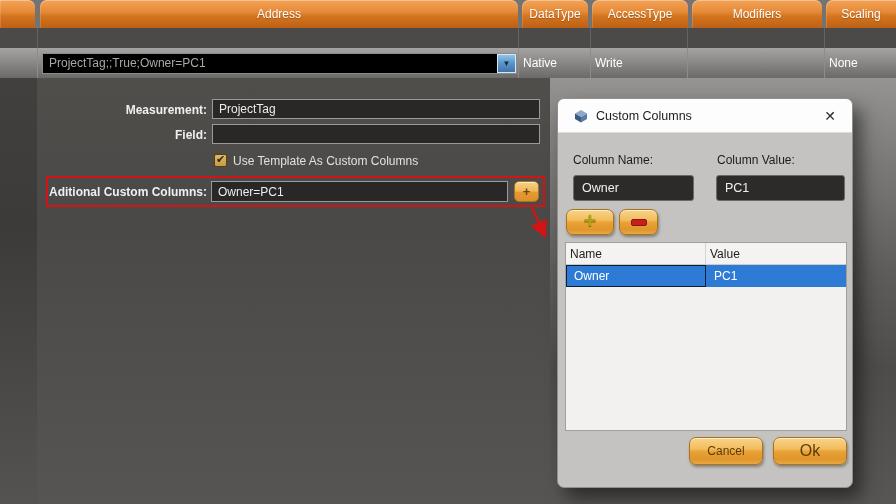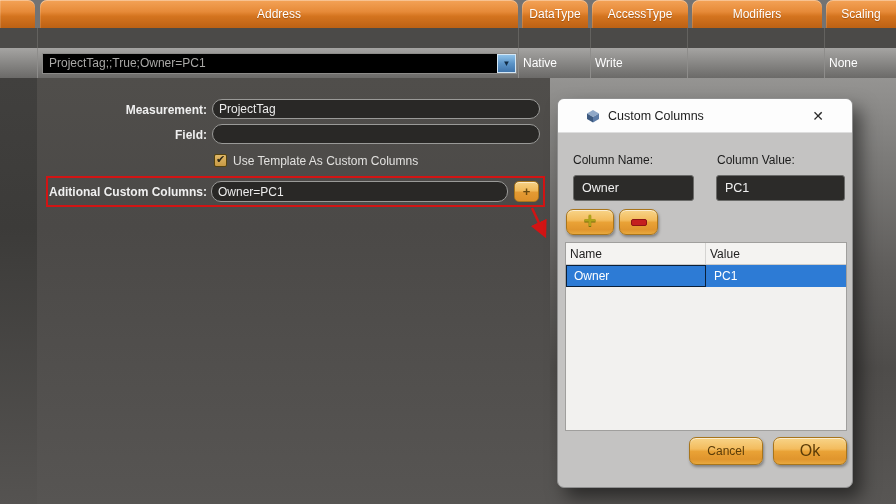--- a/index.html
+++ b/index.html
@@ -40,21 +40,21 @@
   .combobox { position:absolute; left:42px; top:53px; width:475px; height:21px;
               background:#000000; border:1px solid #8c8b89; display:flex; }
   .combobox-text { flex:1; font-size:12px; color:#a9a8a6; line-height:19px; padding-left:6px;
                    white-space:nowrap; overflow:hidden; }
   .combobox-btn { width:19px; height:19px; background:linear-gradient(180deg,#8fc3ea 0%,#5b93c6 50%,#3f74ab 100%);
                   border:1px solid #d4e7f5; display:flex; align-items:center; justify-content:center; }
   .combobox-btn .tri { font-size:8px; color:#102b45; line-height:1; }
 
   
   .flabel { position:absolute; font-size:12px; font-weight:600; color:#efefef; text-align:right; width:177px; left:30px; }
-  .finput { position:absolute; background:#292826; border:1px solid #9a9a98; border-radius:10px;
+  .finput { position:absolute; background:#292826; border:1px solid #9a9a98; border-radius:0;
             color:#ececec; font-size:12px; font-family:"Liberation Sans",sans-serif; padding:0 6px; outline:none; }
   .checkbox { position:absolute; left:214px; top:154px; width:13px; height:13px;
               background:linear-gradient(180deg,#e0b868 0%,#c89a44 100%); border:1px solid #55430f; border-radius:2px;
               display:flex; align-items:center; justify-content:center; }
   .checkbox .check-glyph { font-size:11px; line-height:1; color:#2e2817; margin-top:-2px; }
   .checkbox-label { position:absolute; left:233px; top:154px; font-size:12px; color:#e2e1df; }
   .mini-add-btn { position:absolute; left:514px; top:181px; width:25px; height:21px; border-radius:5px;
                   background:linear-gradient(180deg,#f6d184 0%,#f0b95a 45%,#e49a33 55%,#dd9029 100%);
                   border:1px solid #a8751c; box-shadow:inset 0 1px 0 rgba(255,255,255,.55);
                   color:#6b4a10; font-size:13px; font-weight:bold; line-height:19px; text-align:center; }
@@ -63,21 +63,21 @@
   .red-rect { position:absolute; left:46px; top:176px; width:499px; height:31px;
               border:2px solid #d21414; z-index:4; }
   .arrow-svg { position:absolute; left:0; top:0; width:896px; height:504px; z-index:4; pointer-events:none; }
 
   
   .dialog { position:absolute; left:557px; top:98px; width:296px; height:390px; z-index:5;
             background:#c4c3c2; border:1px solid #8f8f8f; border-radius:7px;
             box-shadow:8px 10px 18px rgba(0,0,0,.5); }
   .dialog-titlebar { position:absolute; left:0; top:0; width:100%; height:34px; background:#fdfdfd;
                      border-radius:6px 6px 0 0; border-bottom:1px solid #dedede;
-                     display:flex; align-items:center; padding:0 28px; }
+                     display:flex; align-items:center; padding:0 16px; }
   .dialog-title { font-size:12.5px; color:#1b1b1b; margin-left:8px; }
   .dialog-close { margin-left:auto; font-size:14px; color:#2a2a2a; cursor:default; }
   .dlabel { position:absolute; font-size:12px; color:#1c1c1c; }
   .dinput { position:absolute; background:#2c2b29; border:1px solid #6a6a68; border-radius:3px;
             color:#f0f0f0; font-size:12.5px; font-family:"Liberation Sans",sans-serif; padding:0 8px; outline:none; }
   .glossy-btn { background:linear-gradient(180deg,#f8d488 0%,#f3bc5e 42%,#e9a236 52%,#e0952d 82%,#e8a93f 100%);
                 border:1px solid #a8751c; border-radius:7px;
                 box-shadow:inset 0 1px 0 rgba(255,255,255,.6), 1px 2px 3px rgba(0,0,0,.35); }
   .dlg-add { position:absolute; left:8px; top:110px; width:48px; height:26px;
              color:#b0a21a; font-size:22px; font-weight:bold; line-height:22px; text-align:center;

